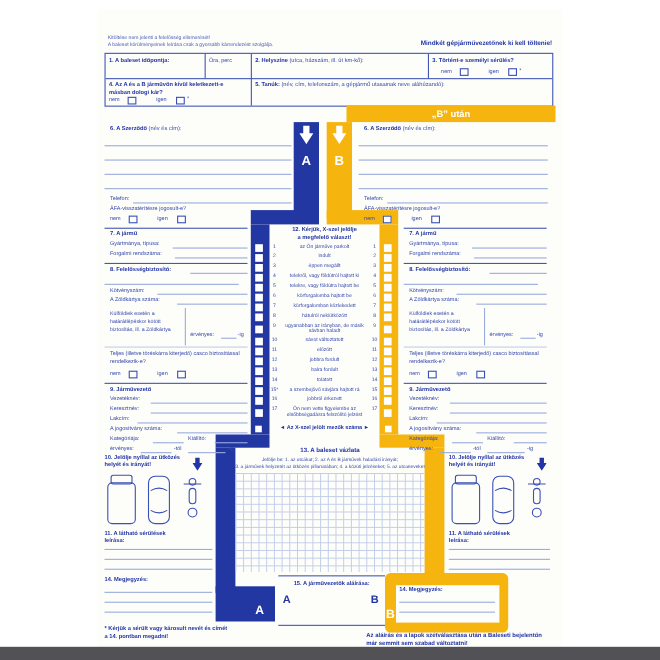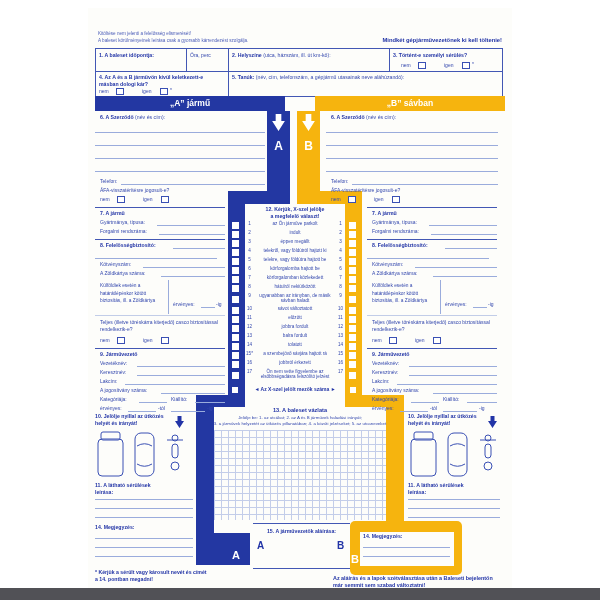--- a/index.html
+++ b/index.html
@@ -67,22 +67,21 @@
     <div class="cb" style="left:20px;top:39px;"></div>
     <div class="txt" style="left:46px;top:39px;">igen</div>
     <div class="cb" style="left:64px;top:39px;"></div>
     <div class="txt" style="left:74px;top:38px;">*</div>
     <div class="lbl" style="left:136px;top:25px;width:268px;">
       <span class="b">5. Tanúk:</span>
       <span>(név, cím, telefonszám, a gépjármű utasainak neve aláhúzandó):</span>
     </div>
   </div>
 
-  <div class="banner bl" style="left:7px;">„A” jármű</div>
-  <div class="banner yl" style="left:227px;">„B” sávban</div>
+  <div class="banner yl" style="left:227px;">„B” után</div>
 
   <div class="abs bl" style="left:179px;top:103px;width:23px;height:88px;"></div>
   <div class="abs yl" style="left:209px;top:103px;width:23px;height:88px;"></div>
   <div class="abs bl" style="left:140px;top:183px;width:62px;height:13px;"></div>
   <div class="abs yl" style="left:209px;top:183px;width:65px;height:13px;"></div>
   <div class="abs bl" style="left:140px;top:196px;width:17px;height:191px;"></div>
   <div class="abs yl" style="left:257px;top:196px;width:17px;height:191px;"></div>
   <div class="abs bl" style="left:108px;top:387px;width:49px;height:12px;"></div>
   <div class="abs yl" style="left:257px;top:387px;width:59px;height:12px;"></div>
   <div class="abs bl" style="left:108px;top:399px;width:18px;height:132px;"></div>

